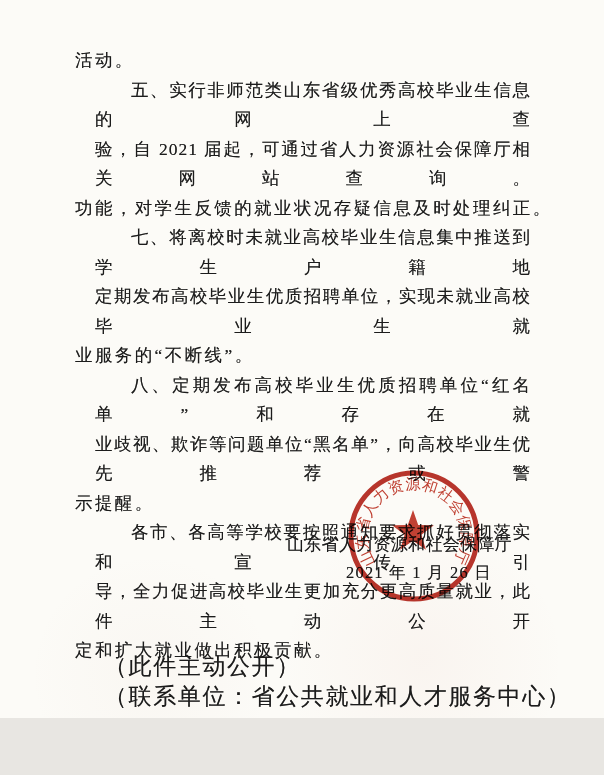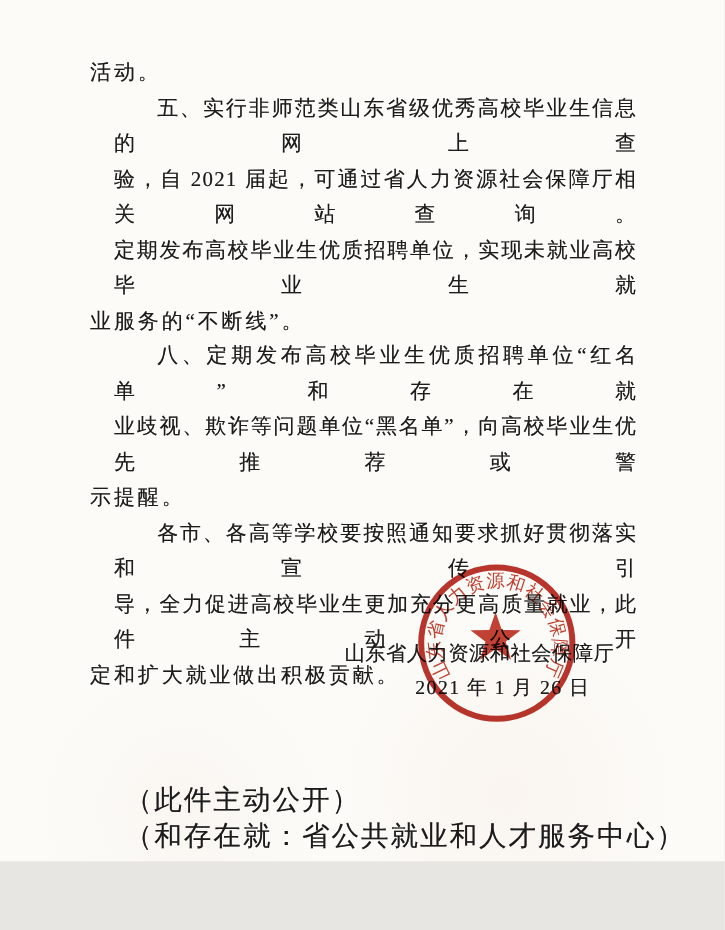--- a/index.html
+++ b/index.html
@@ -56,20 +56,22 @@
 </style>
 </head>
 <body>
 
 <div class="page">
 
   <div class="body-text">
     <div class="line">活动。</div>
     <div class="line fill indent">五、实行非师范类山东省级优秀高校毕业生信息的网上查</div>
     <div class="line fill">验，自 2021 届起，可通过省人力资源社会保障厅相关网站查询。</div>
+    <div class="line">功能，对学生反馈的就业状况存疑信息及时处理纠正。</div>
+    <div class="line fill indent">七、将离校时未就业高校毕业生信息集中推送到学生户籍地</div>
     <div class="line fill">定期发布高校毕业生优质招聘单位，实现未就业高校毕业生就</div>
     <div class="line">业服务的“不断线”。</div>
     <div class="line fill indent">八、定期发布高校毕业生优质招聘单位“红名单”和存在就</div>
     <div class="line fill">业歧视、欺诈等问题单位“黑名单”，向高校毕业生优先推荐或警</div>
     <div class="line">示提醒。</div>
     <div class="line fill indent">各市、各高等学校要按照通知要求抓好贯彻落实和宣传引</div>
     <div class="line fill">导，全力促进高校毕业生更加充分更高质量就业，此件主动公开</div>
     <div class="line">定和扩大就业做出积极贡献。</div>
   </div>
 
@@ -82,16 +84,16 @@
     <defs>
       <path id="sealArc" d="M 31.5 97 A 47 47 0 1 1 108.5 97" fill="none"></path>
     </defs>
     <text font-size="15.2" font-family="Liberation Serif, DejaVu Serif, serif" fill="#bd2f20">
       <textPath href="#sealArc" startOffset="0" textLength="203" lengthAdjust="spacing">山东省人力资源和社会保障厅</textPath>
     </text>
   </svg>
 
   <div class="footer">
     <div>（此件主动公开）</div>
-    <div>（和存在就：省公共就业和人才服务中心）</div>
+    <div>（联系单位：省公共就业和人才服务中心）</div>
   </div>
 
 </div>
 
 </body></html>

